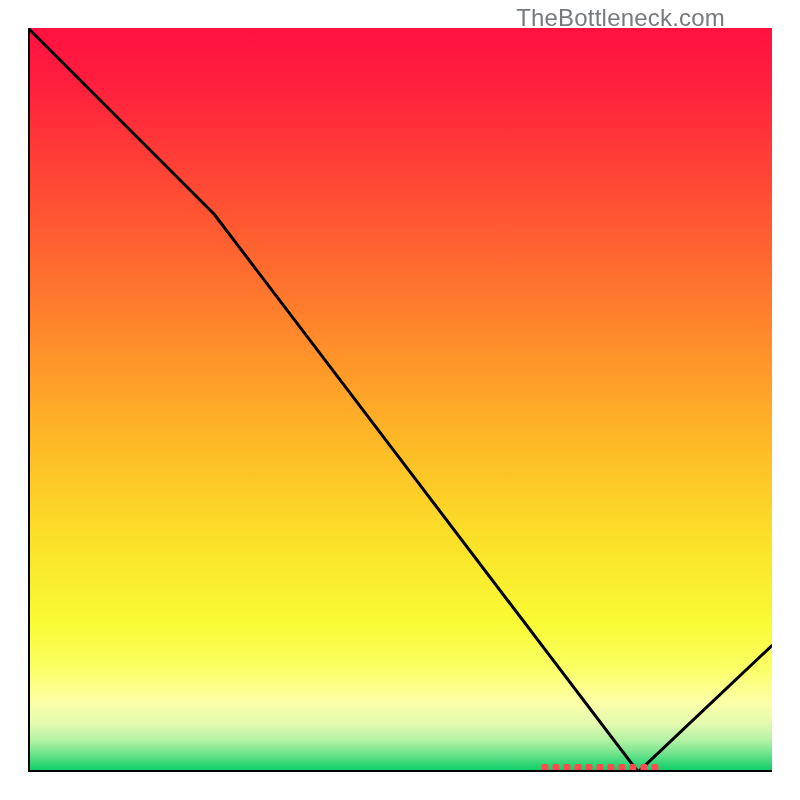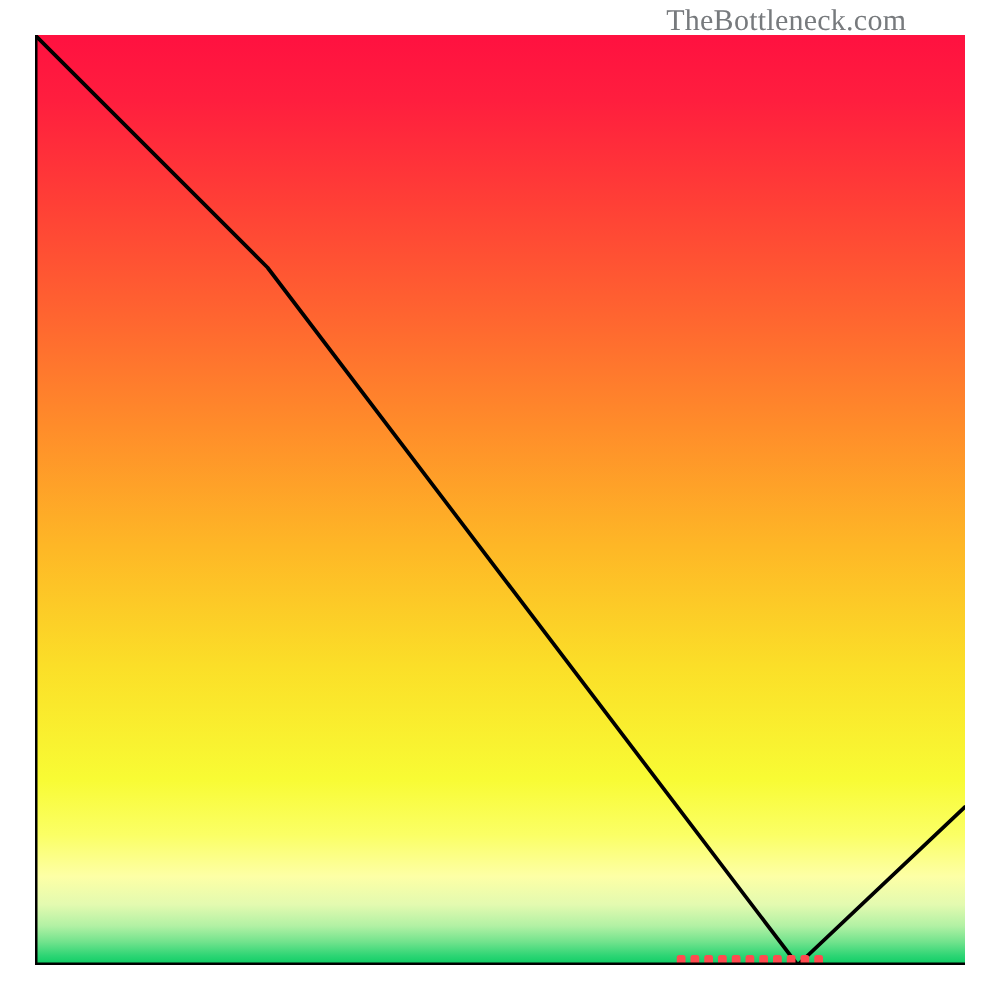--- a/index.html
+++ b/index.html
@@ -8,21 +8,20 @@
     width: 800px;
     height: 800px;
     background: #ffffff;
     font-family: Arial, Helvetica, sans-serif;
     overflow: hidden;
   }
   .frame {
     position: relative;
     width: 743px;
     height: 800px;
-    font-family: Liberation Serif, serif;
   }
   .watermark {
     position: absolute;
     top: 4px;
     right: 18px;
     color: #777a7d;
     font-size: 24px;
     font-weight: 500;
     letter-spacing: 0.2px;
     user-select: none;

